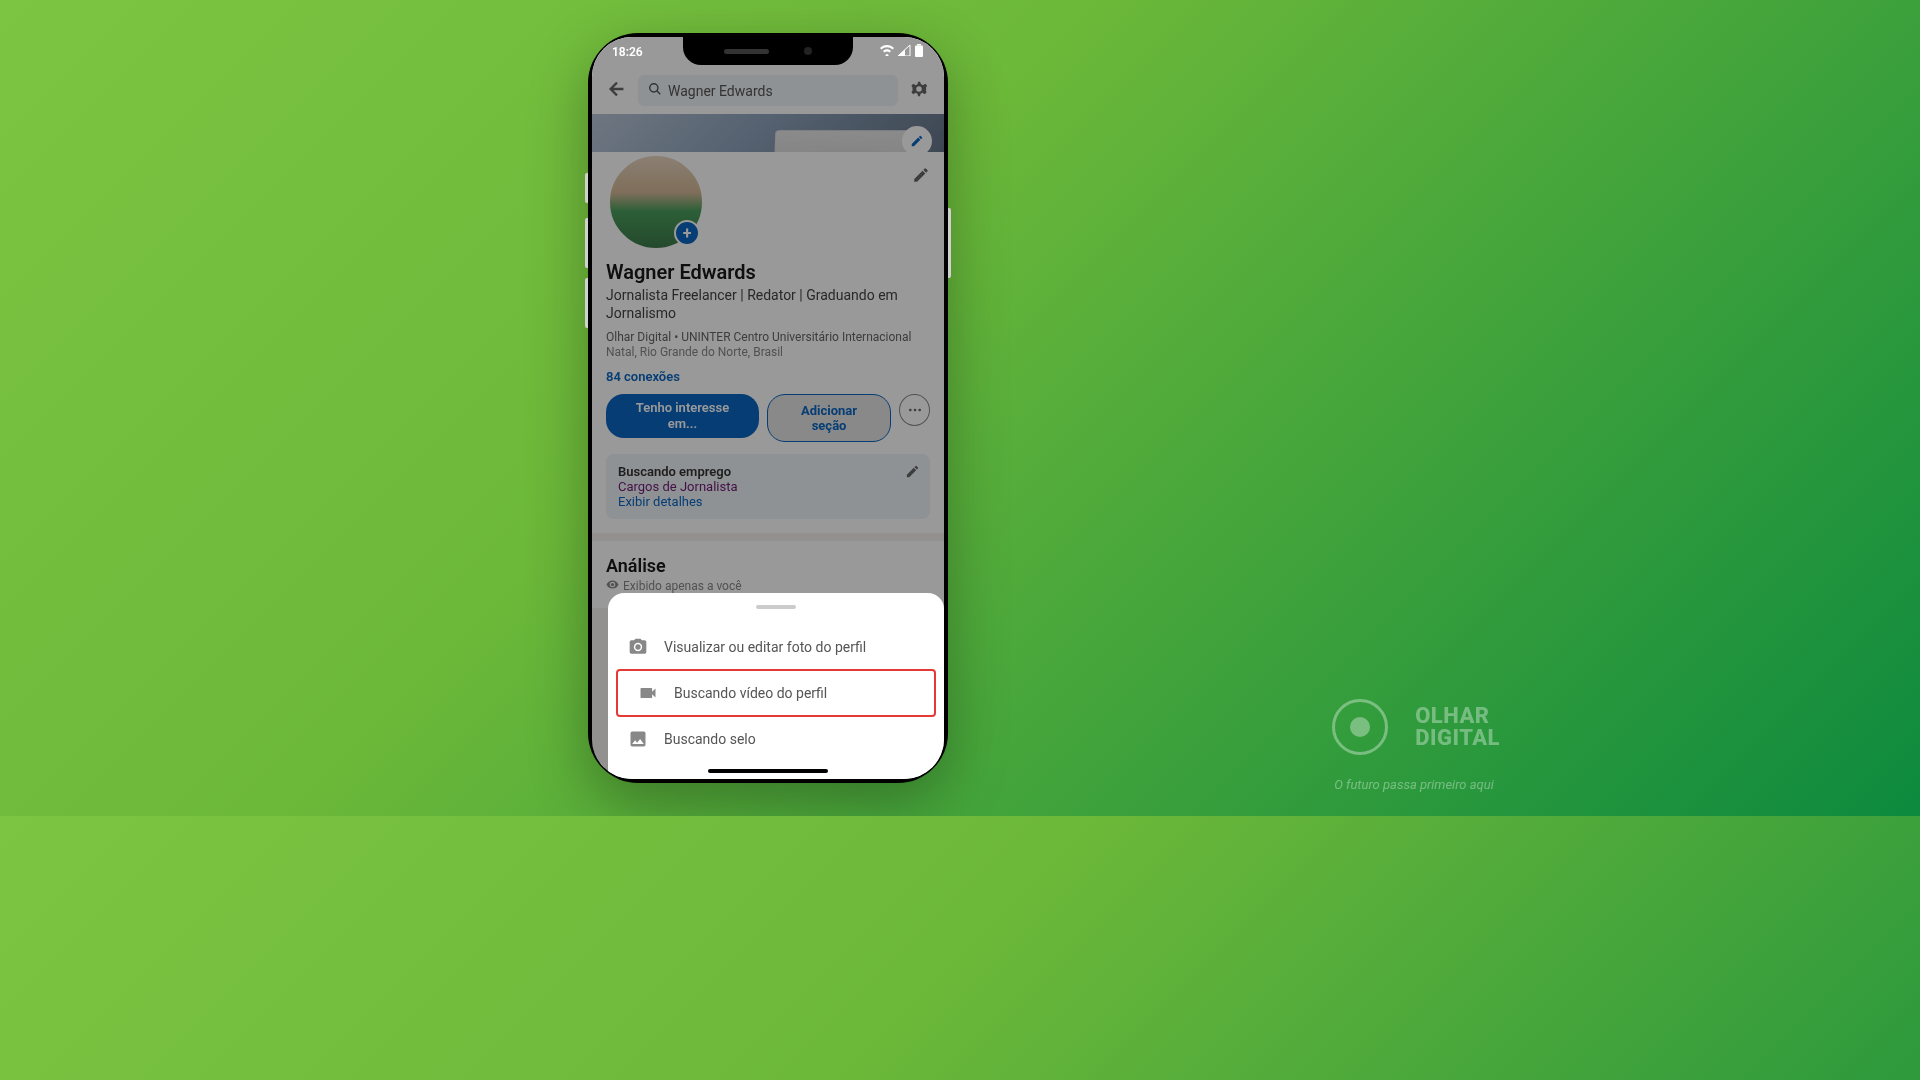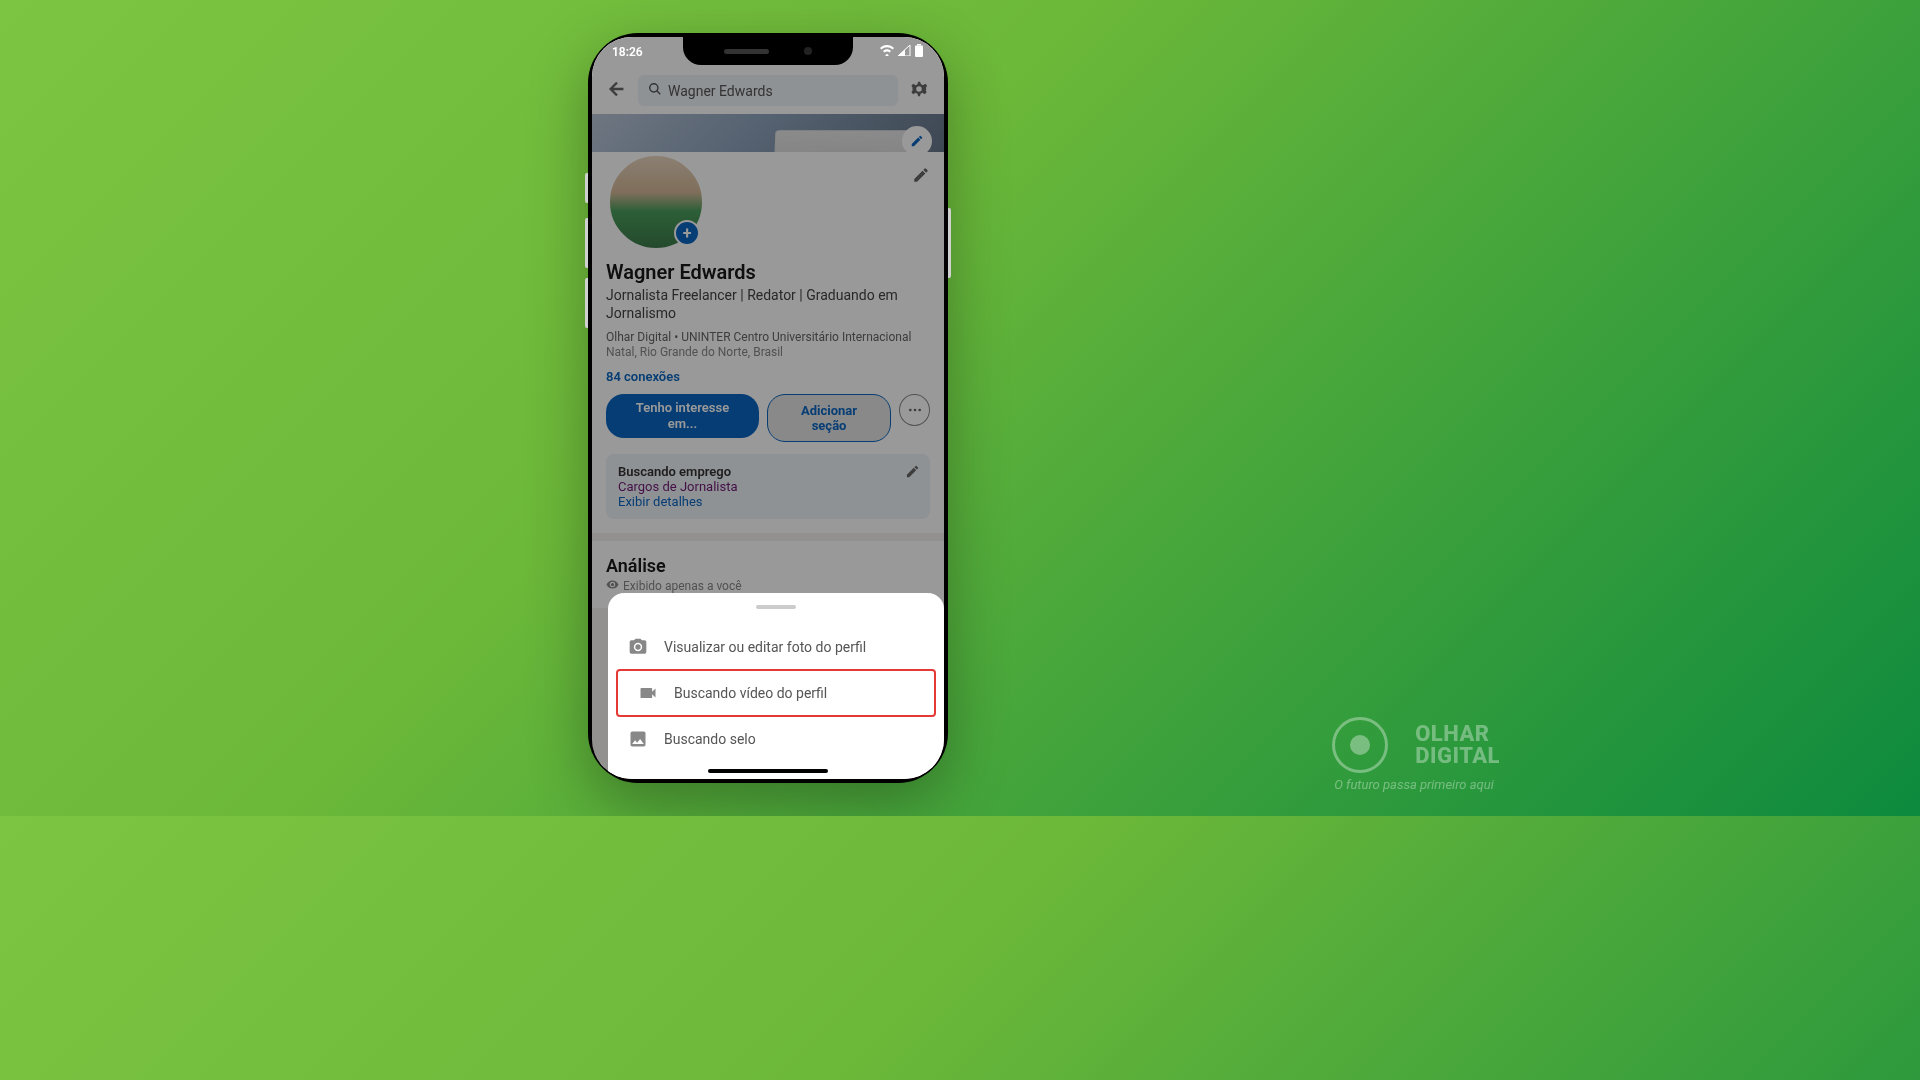--- a/index.html
+++ b/index.html
@@ -306,21 +306,21 @@
 .watermark-icon::after {
   content: '';
   position: absolute;
   top: 50%; left: 50%;
   transform: translate(-50%, -50%);
   width: 20px; height: 20px;
   background: #fff;
   border-radius: 50%;
 }
 .watermark-text { color: #fff; font-weight: 800; font-size: 22px; line-height: 1; letter-spacing: 0.5px; }
-.watermark-tagline { color: #fff; font-size: 13px; font-style: italic; margin-top: 4px; margin-left: 2px; }
+.watermark-tagline { color: #fff; font-size: 13px; font-style: italic; margin-top: 22px; margin-left: 2px; }
 </style>
 </head>
 <body>
 
 <div class="phone-frame">
   <div class="phone-buttons-left"></div>
   <div class="phone-buttons-left2"></div>
   <div class="phone-buttons-left3"></div>
   <div class="phone-buttons-right"></div>
 

